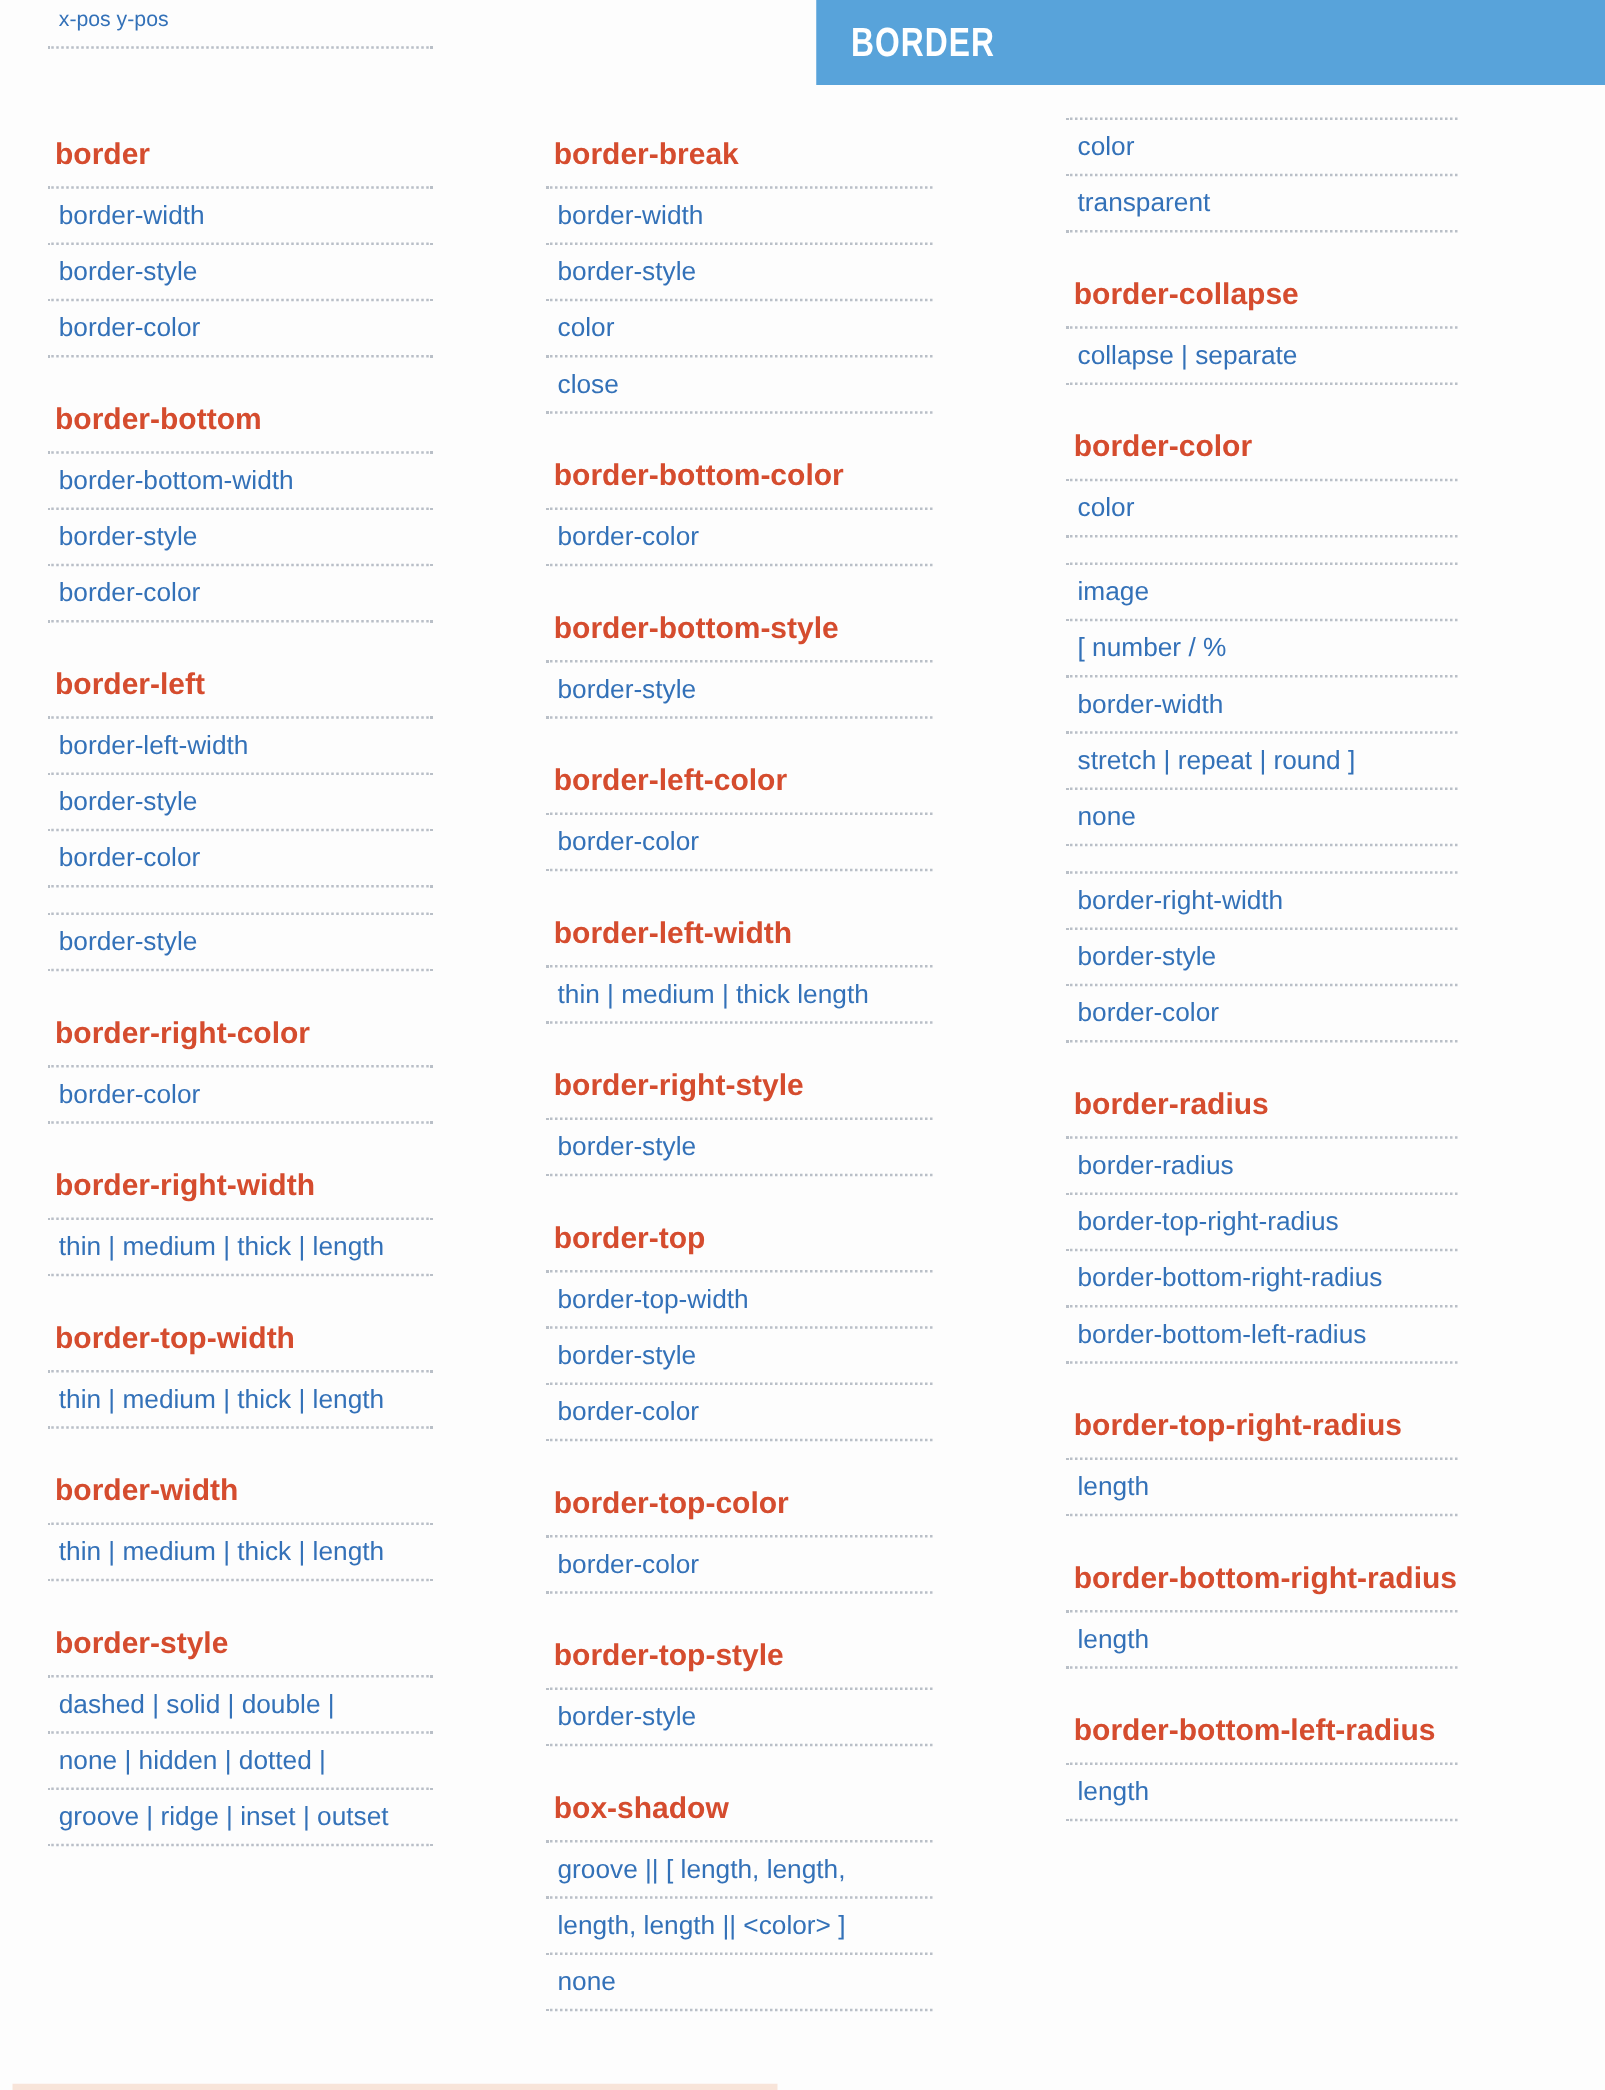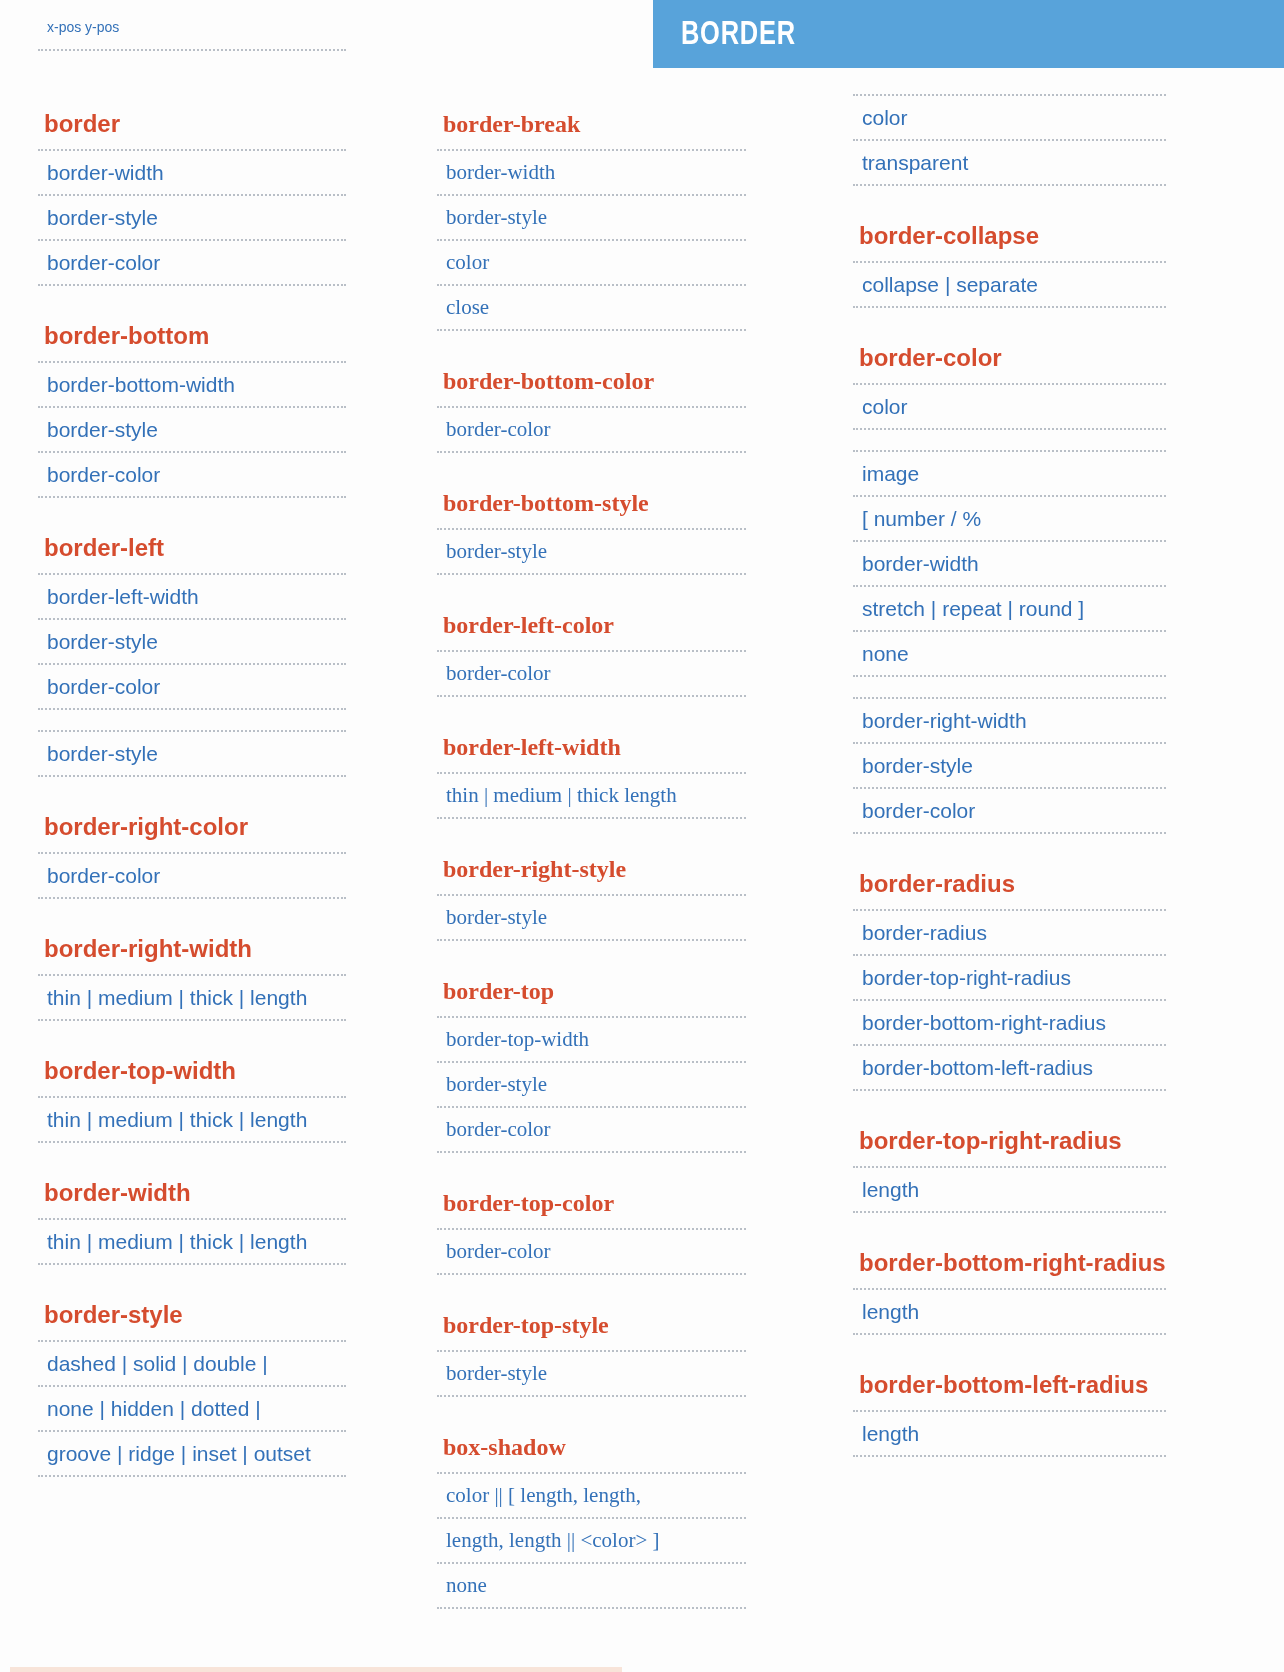--- a/index.html
+++ b/index.html
@@ -19,44 +19,43 @@
     background:var(--page-bg);
     font-family:"Liberation Sans","DejaVu Sans",sans-serif;
   }
 
   
   .fragment{
     position:absolute;left:38px;top:0;width:308px;
   }
   .fragment .frag-label{
     color:var(--item);
-    font-size:14px;line-height:25px;
+    font-size:17px;line-height:25px;
     padding:3px 0 9px 9px;
-    margin-top:12px;
   }
   .fragment .rule{border-bottom:2px dotted var(--rule);}
 
   
   .banner{
     position:absolute;left:653px;top:0;width:631px;height:68px;
     background:var(--banner-bg);
     display:flex;align-items:center;
   }
   .banner .banner-title{
     color:var(--banner-text);
     font-weight:700;font-size:31px;letter-spacing:1px;
     transform:scale(0.82,1.05);transform-origin:left center;
     padding-left:34px;
   }
 
   
   .sheet{position:absolute;top:94px;left:0;width:1284px;}
   .col{position:absolute;top:0;}
   .col1{left:38px;width:308px;}
-  .col2{left:437px;width:309px;font-family:Liberation Serif, serif;}
+  .col2{left:437px;width:309px;}
   .col3{left:853px;width:313px;}
 
   .section{margin:0 0 20px 0;}
   .section h3{
     margin:0;
     padding:16px 0 11px 6px;
     font-size:24px;line-height:28px;font-weight:700;
     color:var(--heading);
   }
   .rule{border-bottom:2px dotted var(--rule);height:0;}
@@ -242,21 +241,21 @@
     <div class="rule"></div>
     <ul class="values">
           <li>border-style</li>
         </ul>
   </div>
 
   <div class="section">
     <h3>box-shadow</h3>
     <div class="rule"></div>
     <ul class="values">
-          <li>color || [ length, length,</li>
+          <li>groove || [ length, length,</li>
           <li>length, length || &lt;color&gt; ]</li>
           <li>none</li>
         </ul>
   </div>
 </div>
   <div class="col col3">
   <div class="section">
     <div class="rule"></div>
     <ul class="values">
           <li>color</li>

